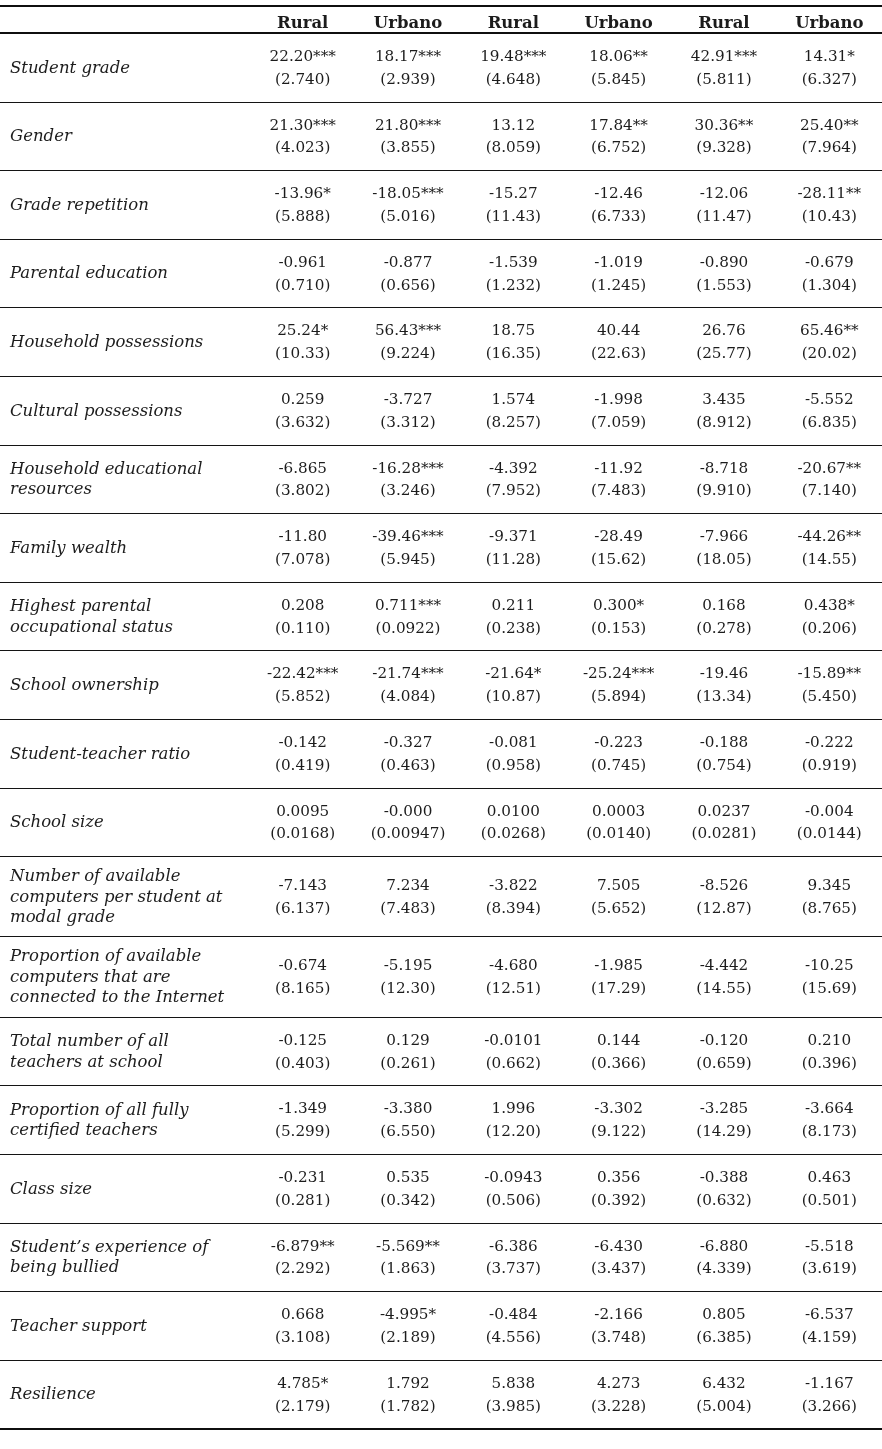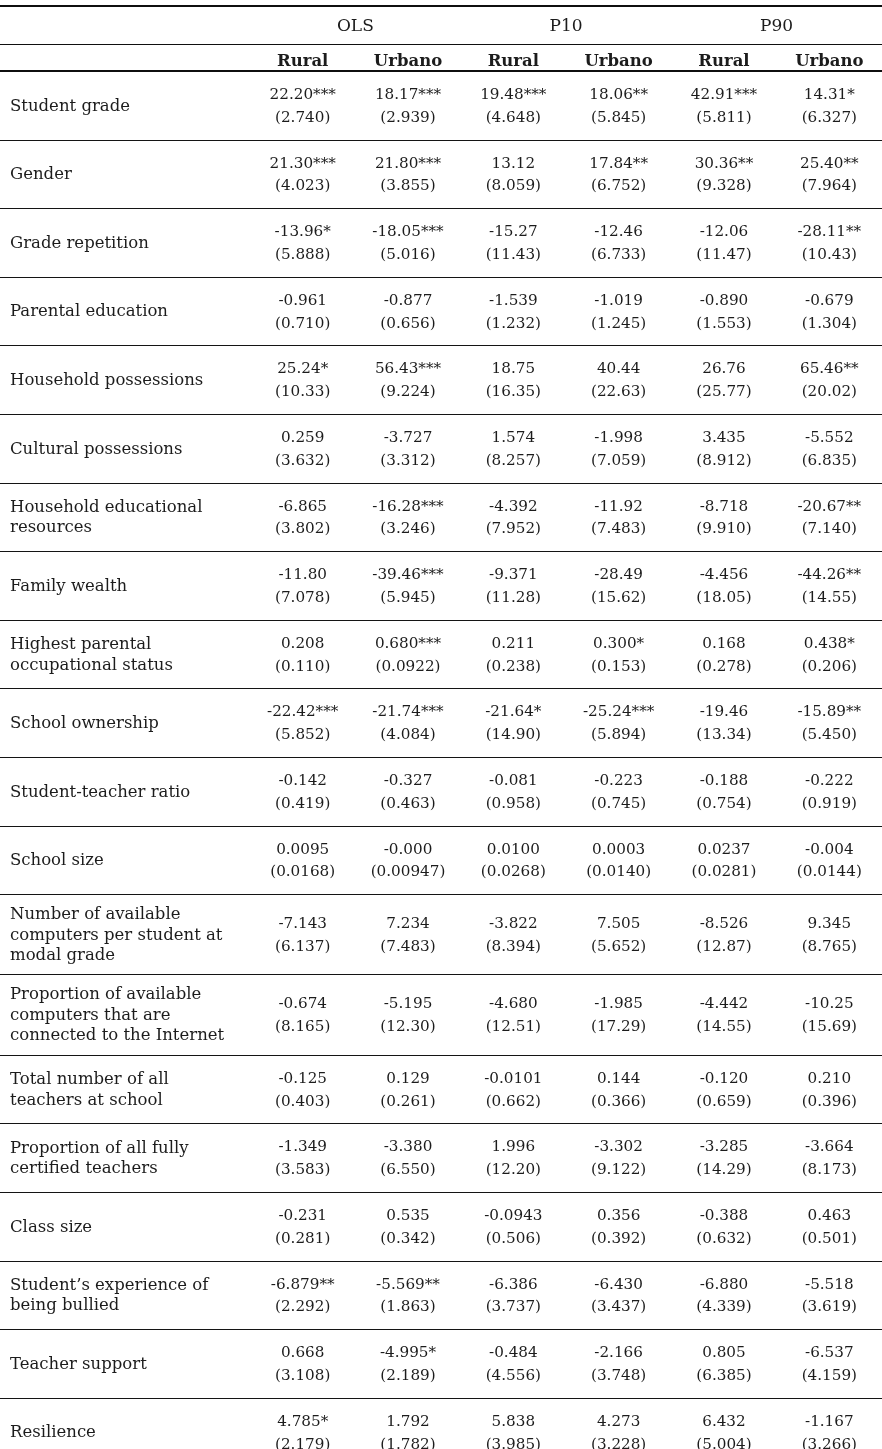--- a/index.html
+++ b/index.html
@@ -49,20 +49,21 @@
     vertical-align: middle;
   }
   tbody tr:last-child td {
     border-bottom: none;
   }
   td.rowlabel {
     text-align: left;
     font-size: 16.5px;
     line-height: 1.24;
     padding: 9px 6px 9px 10px;
+    font-style: italic;
   }
   td.val {
     text-align: center;
     padding: 11px 3px;
   }
   .coef {
     font-size: 15.2px;
     line-height: 1.5;
     white-space: nowrap;
   }
@@ -80,26 +81,20 @@
     <colgroup>
       <col class="label-col">
       <col class="data-col">
         <col class="data-col">
         <col class="data-col">
       <col class="data-col">
         <col class="data-col">
         <col class="data-col">
     </colgroup>
     <thead>
-      <tr class="group-row">
-        <th></th>
-        <th colspan="2">OLS</th>
-        <th colspan="2">P10</th>
-        <th colspan="2">P90</th>
-      </tr>
       <tr class="sub-row">
         <th></th>
         <th>Rural</th>
         <th>Urbano</th>
         <th>Rural</th>
         <th>Urbano</th>
         <th>Rural</th>
         <th>Urbano</th>
       </tr>
     </thead>
@@ -305,36 +300,36 @@
           </td>
           <td class="val">
             <div class="coef">-9.371</div>
             <div class="se">(11.28)</div>
           </td>
           <td class="val">
             <div class="coef">-28.49</div>
             <div class="se">(15.62)</div>
           </td>
           <td class="val">
-            <div class="coef">-4.456</div>
+            <div class="coef">-7.966</div>
             <div class="se">(18.05)</div>
           </td>
           <td class="val">
             <div class="coef">-44.26**</div>
             <div class="se">(14.55)</div>
           </td>
         </tr>
         <tr>
           <td class="rowlabel">Highest parental occupational status</td>
           <td class="val">
             <div class="coef">0.208</div>
             <div class="se">(0.110)</div>
           </td>
           <td class="val">
-            <div class="coef">0.680***</div>
+            <div class="coef">0.711***</div>
             <div class="se">(0.0922)</div>
           </td>
           <td class="val">
             <div class="coef">0.211</div>
             <div class="se">(0.238)</div>
           </td>
           <td class="val">
             <div class="coef">0.300*</div>
             <div class="se">(0.153)</div>
           </td>
@@ -352,21 +347,21 @@
           <td class="val">
             <div class="coef">-22.42***</div>
             <div class="se">(5.852)</div>
           </td>
           <td class="val">
             <div class="coef">-21.74***</div>
             <div class="se">(4.084)</div>
           </td>
           <td class="val">
             <div class="coef">-21.64*</div>
-            <div class="se">(14.90)</div>
+            <div class="se">(10.87)</div>
           </td>
           <td class="val">
             <div class="coef">-25.24***</div>
             <div class="se">(5.894)</div>
           </td>
           <td class="val">
             <div class="coef">-19.46</div>
             <div class="se">(13.34)</div>
           </td>
           <td class="val">
@@ -506,21 +501,21 @@
           </td>
           <td class="val">
             <div class="coef">0.210</div>
             <div class="se">(0.396)</div>
           </td>
         </tr>
         <tr>
           <td class="rowlabel">Proportion of all fully certified teachers</td>
           <td class="val">
             <div class="coef">-1.349</div>
-            <div class="se">(3.583)</div>
+            <div class="se">(5.299)</div>
           </td>
           <td class="val">
             <div class="coef">-3.380</div>
             <div class="se">(6.550)</div>
           </td>
           <td class="val">
             <div class="coef">1.996</div>
             <div class="se">(12.20)</div>
           </td>
           <td class="val">

